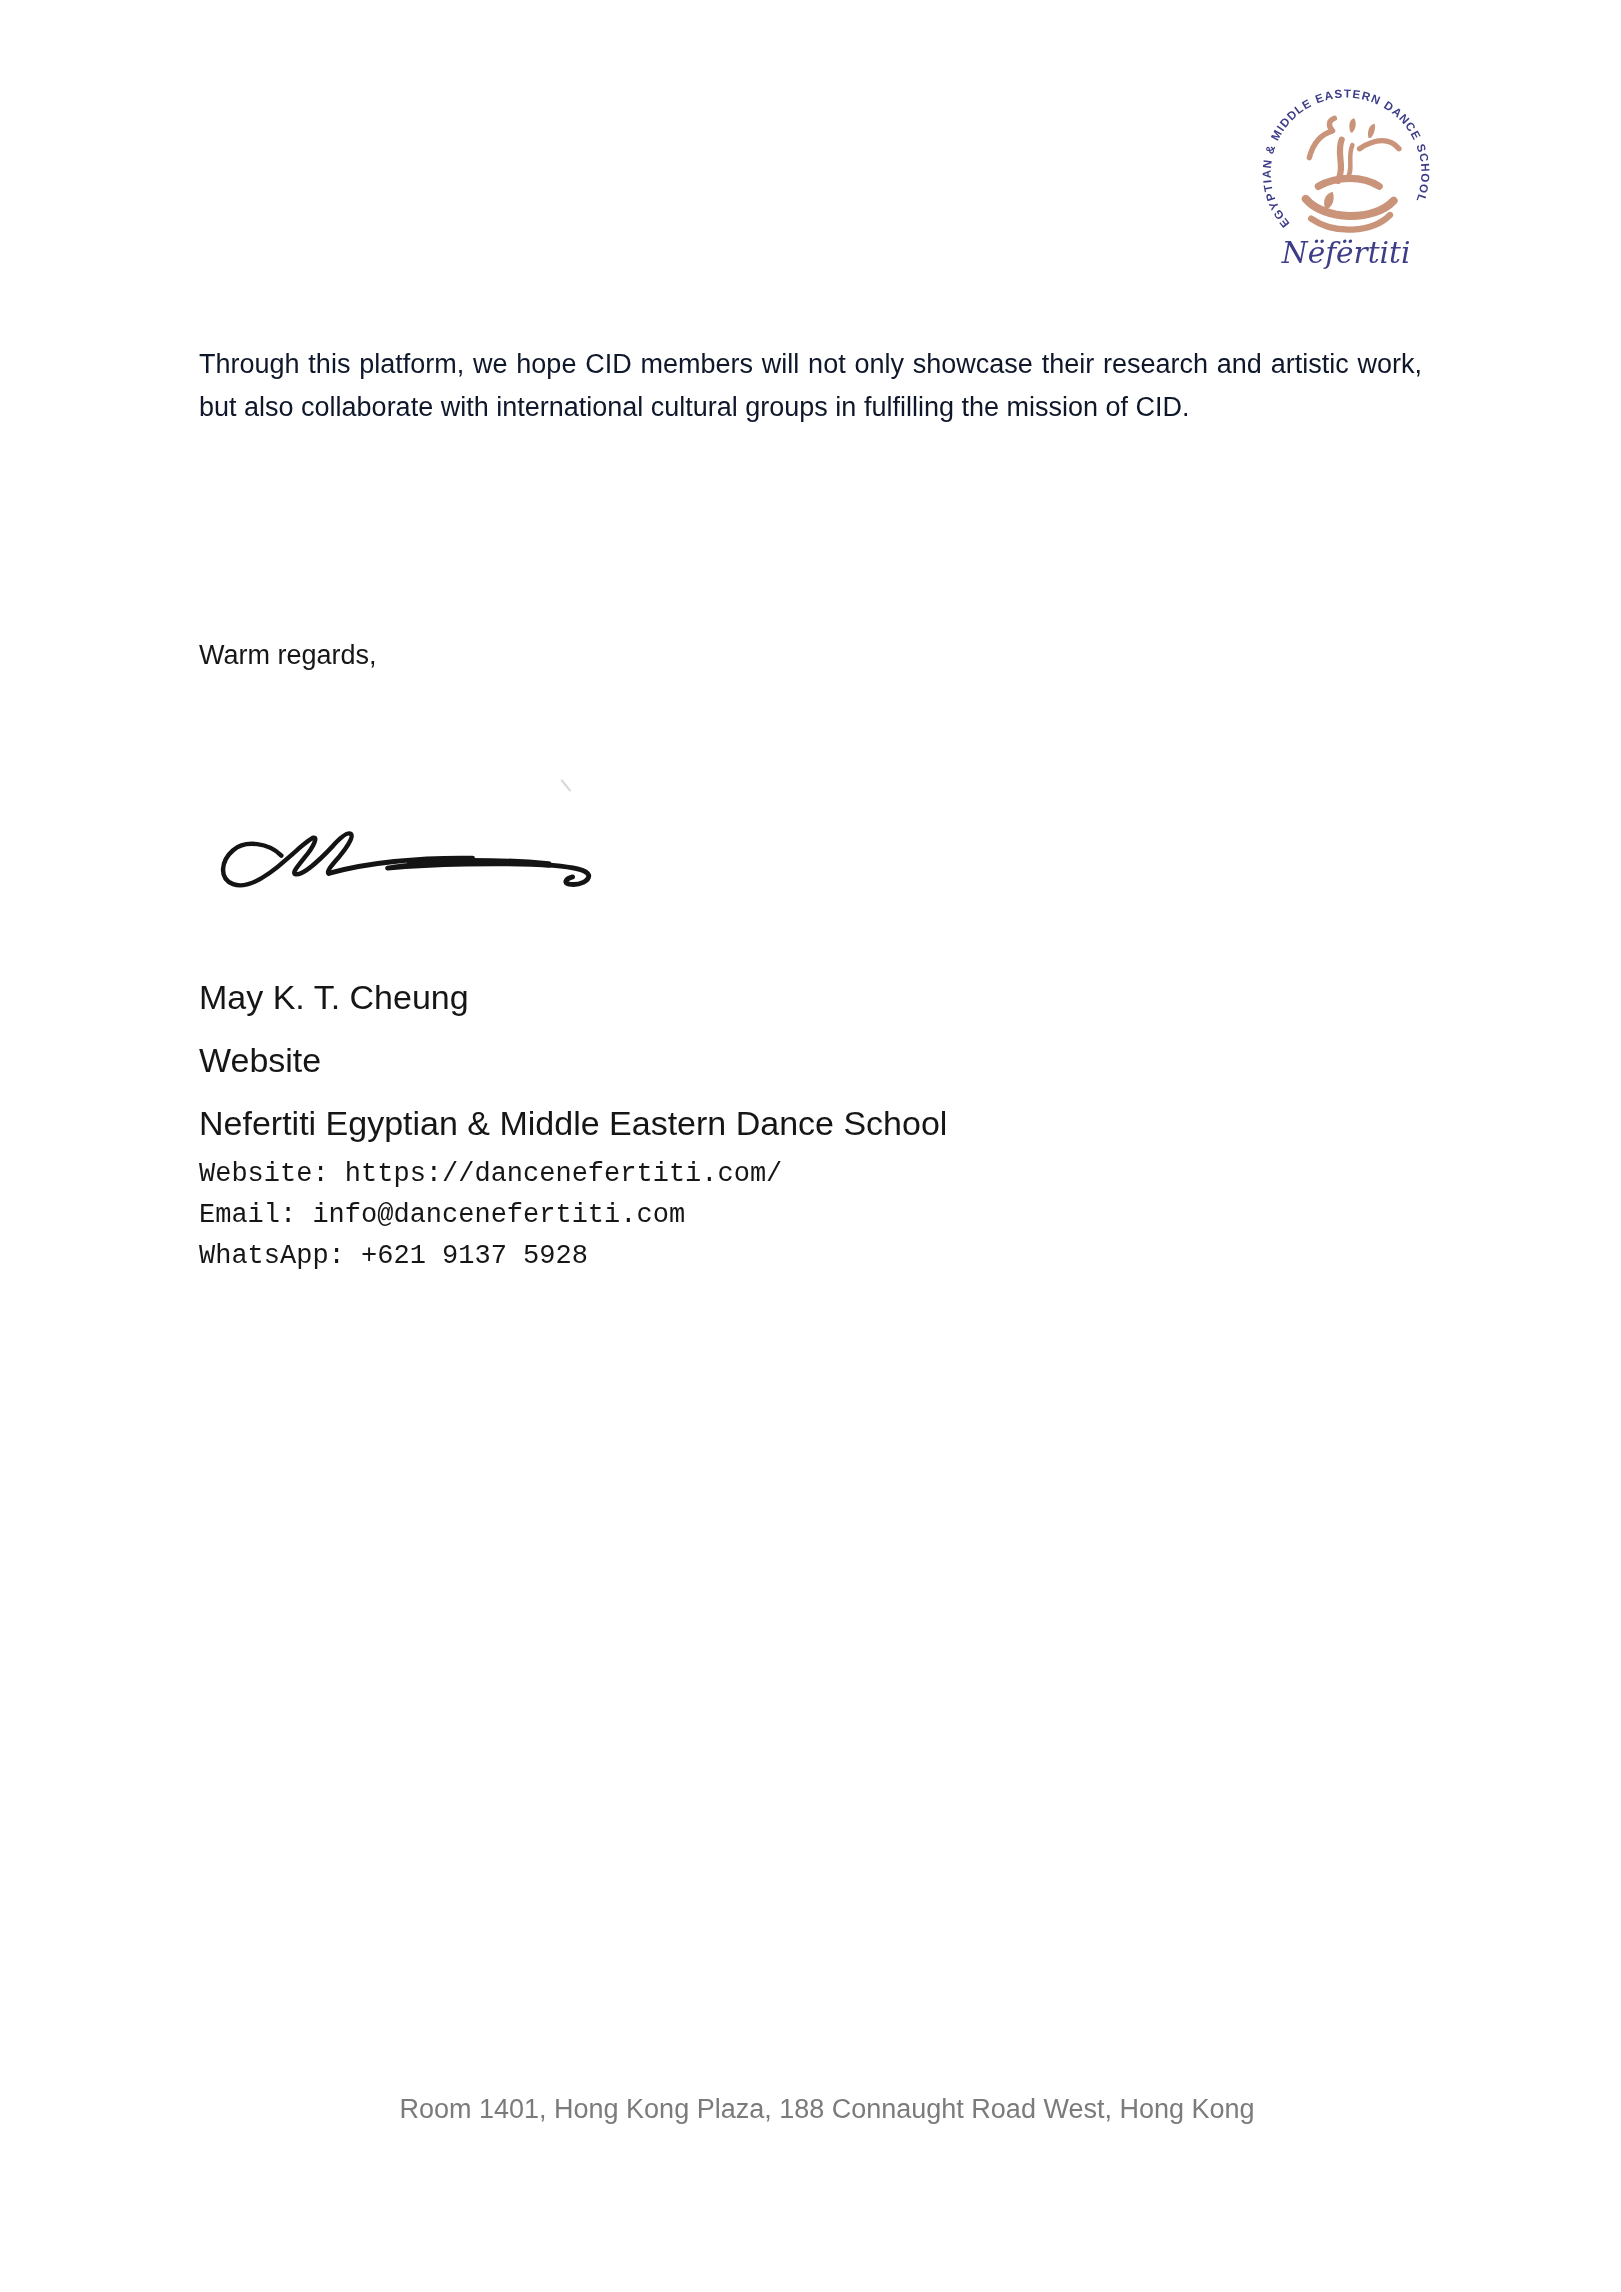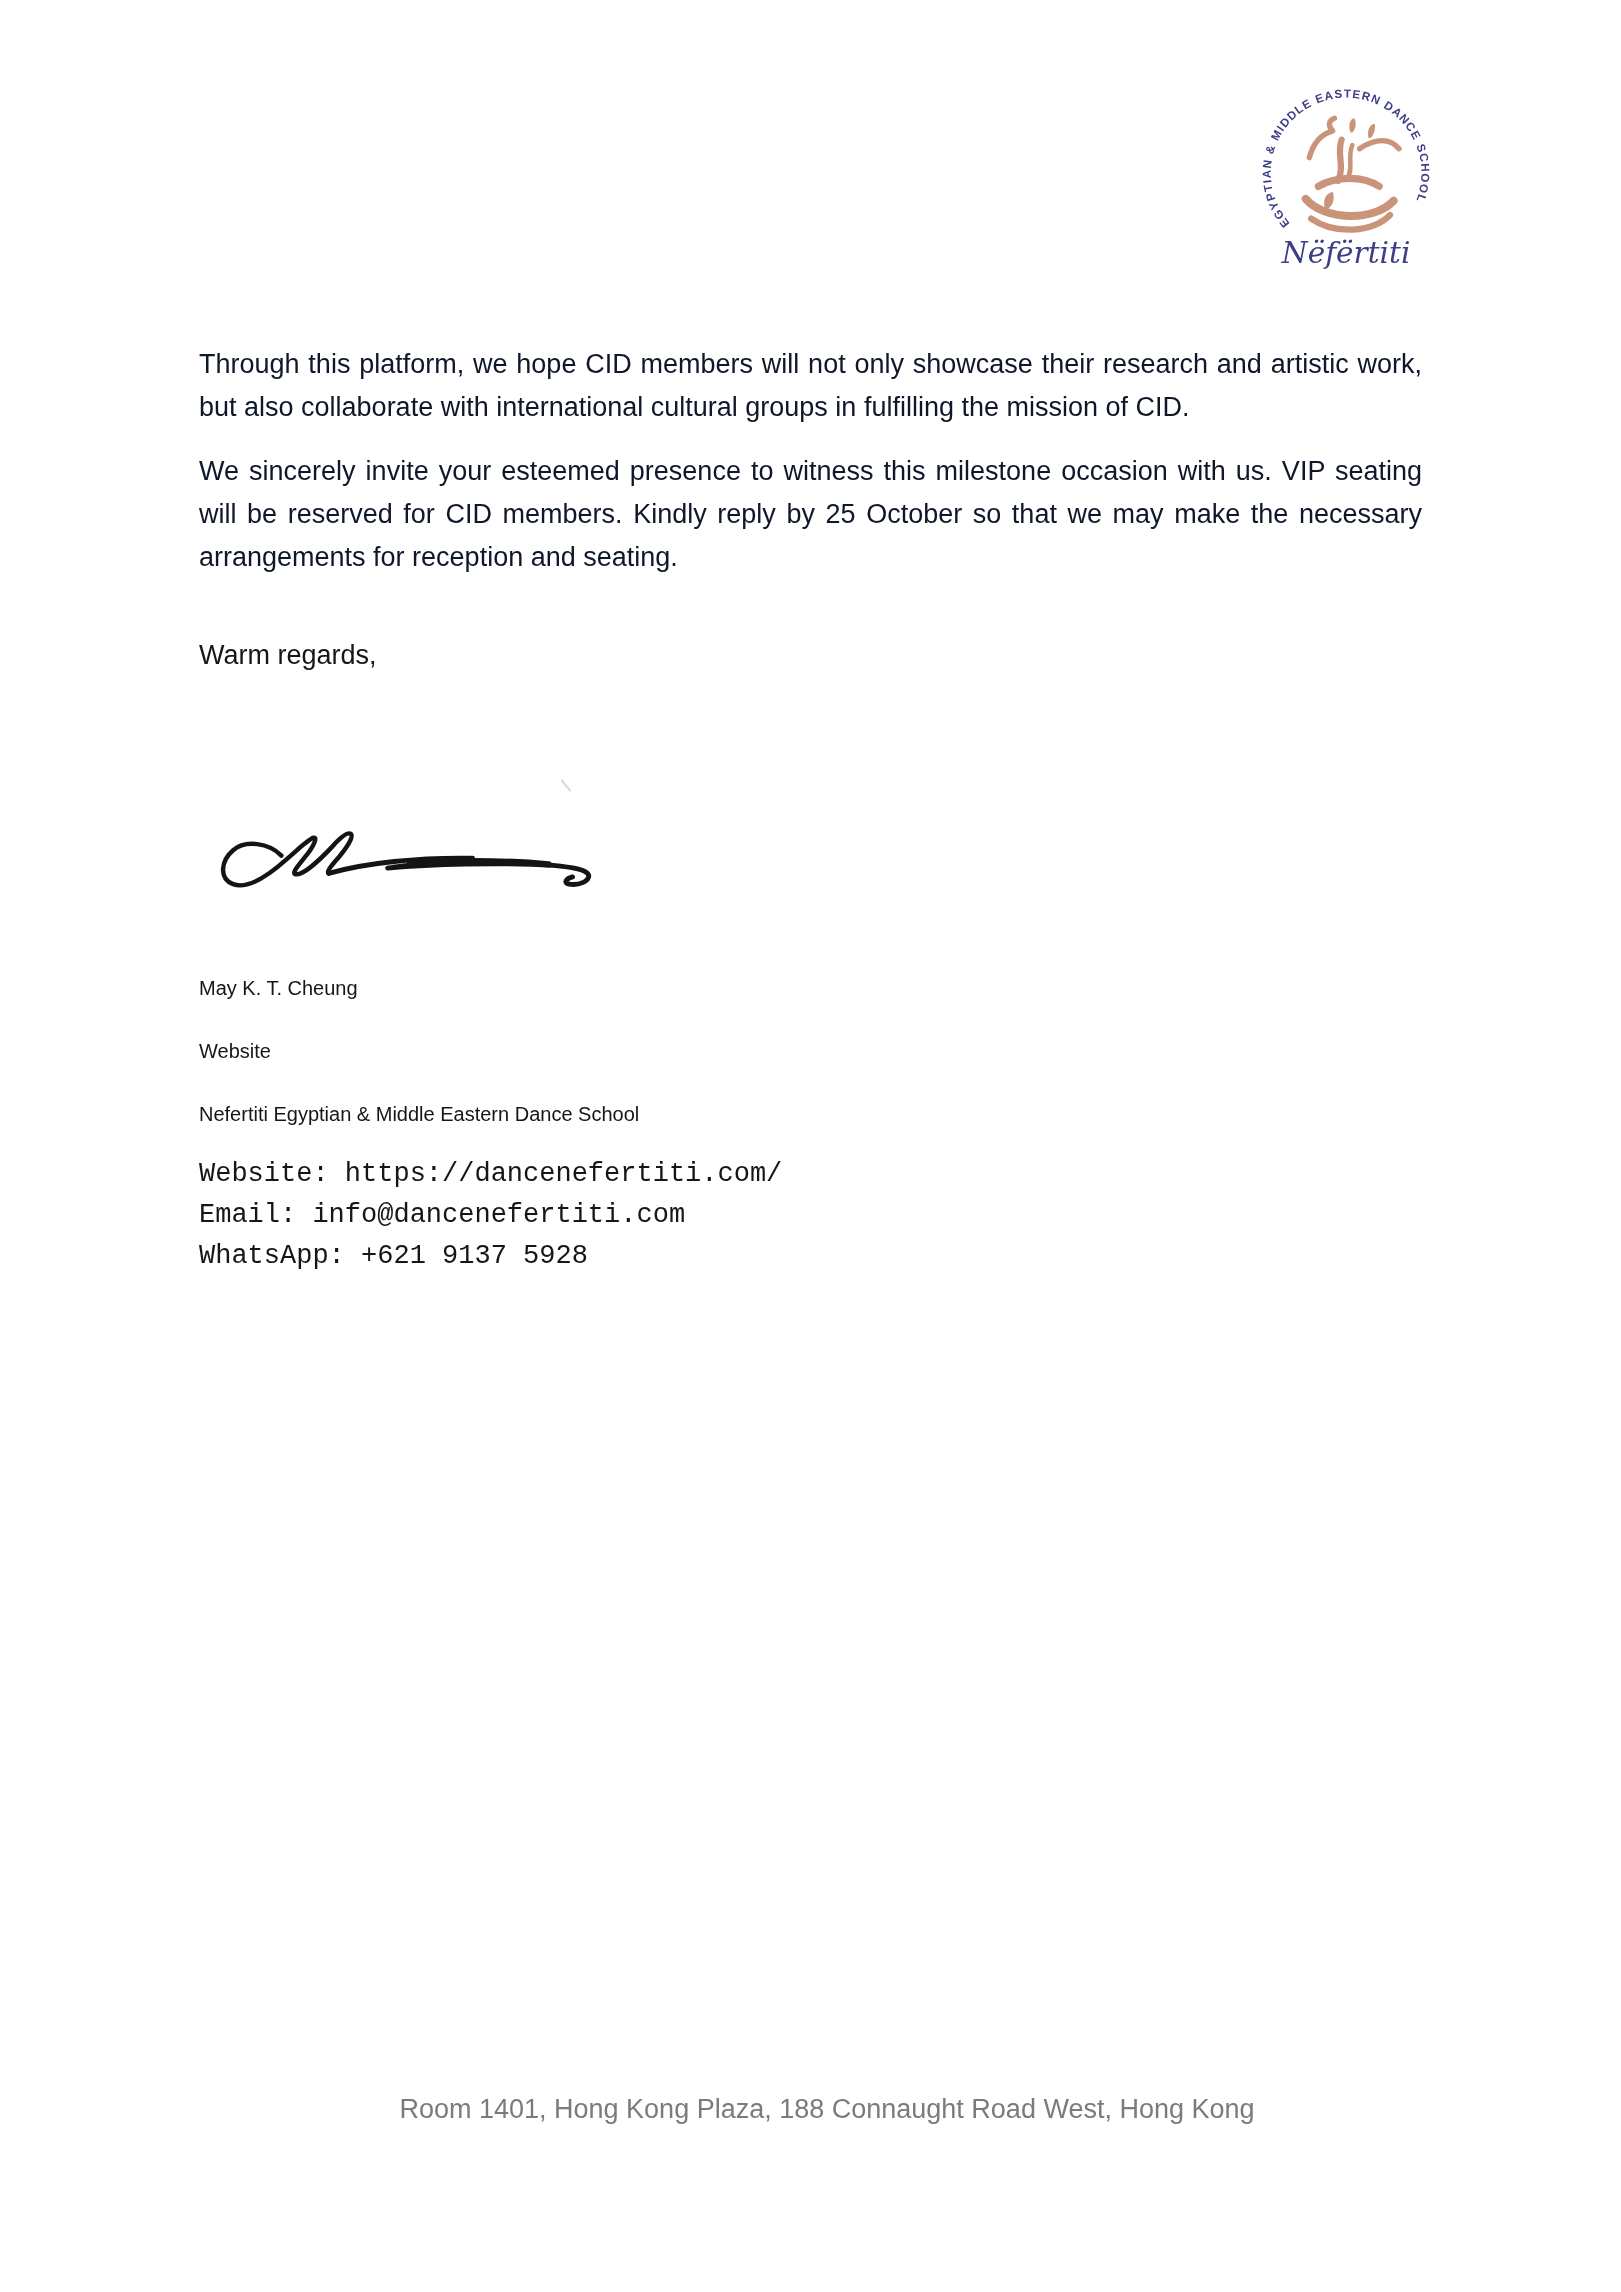--- a/index.html
+++ b/index.html
@@ -35,23 +35,24 @@
   .signature-wrap {
     position: absolute;
     left: 204px;
     top: 768px;
     width: 412px;
     height: 134px;
   }
   .signoff {
     position: absolute;
     left: 199px;
-    font-size: 20px;
+    font-size: 34px;
     line-height: 43px;
     white-space: nowrap;
+    margin-top: 9px;
   }
   .signoff.name  { top: 967px; }
   .signoff.title { top: 1030px; }
   .signoff.org   { top: 1093px; }
   .contact {
     position: absolute;
     left: 199px;
     top: 1154px;
     font-size: 27px;
     line-height: 41px;
@@ -120,21 +121,20 @@
         <path d="M 60,126 C 80,150 136,152 158,128" stroke-width="9"></path>
         <path d="M 66,148 C 92,166 134,164 154,144" stroke-width="7"></path>
         <path d="M 82,138 C 78,128 82,120 90,118 C 93,126 90,136 82,138 Z" fill="#c9947a" stroke="none"></path>
       </g>
 
       <text x="105" y="197" text-anchor="middle" class="wordmark-text" fill="#3d3d88">Nëfërtiti</text>
     </svg>
   </div>
 
   <p class="para p1">Through this platform, we hope CID members will not only showcase their research and artistic work, but also collaborate with international cultural groups in fulfilling the mission of CID.</p>
-  <p class="para p2">We sincerely invite your esteemed presence to witness this milestone occasion with us. VIP seating will be reserved for CID members. Kindly reply by 25 October so that we may make the necessary arrangements for reception and seating.</p>
 
   <div class="closing">Warm regards,</div>
 
   <div class="signature-wrap">
     <svg width="412" height="134" viewBox="0 0 460 150">
       <g fill="none" stroke="#141414" stroke-linecap="round" stroke-linejoin="round">
         <path stroke-width="5" d="M 86,98 C 72,84 46,80 32,92 C 18,104 16,124 32,130 C 48,136 72,120 92,102
              C 106,90 116,80 122,78 C 127,77 122,88 113,99 C 105,109 97,118 102,119
              C 110,120 128,104 143,88 C 152,78 160,71 164,74 C 167,77 160,88 151,99
              C 143,108 136,116 139,118"></path>

